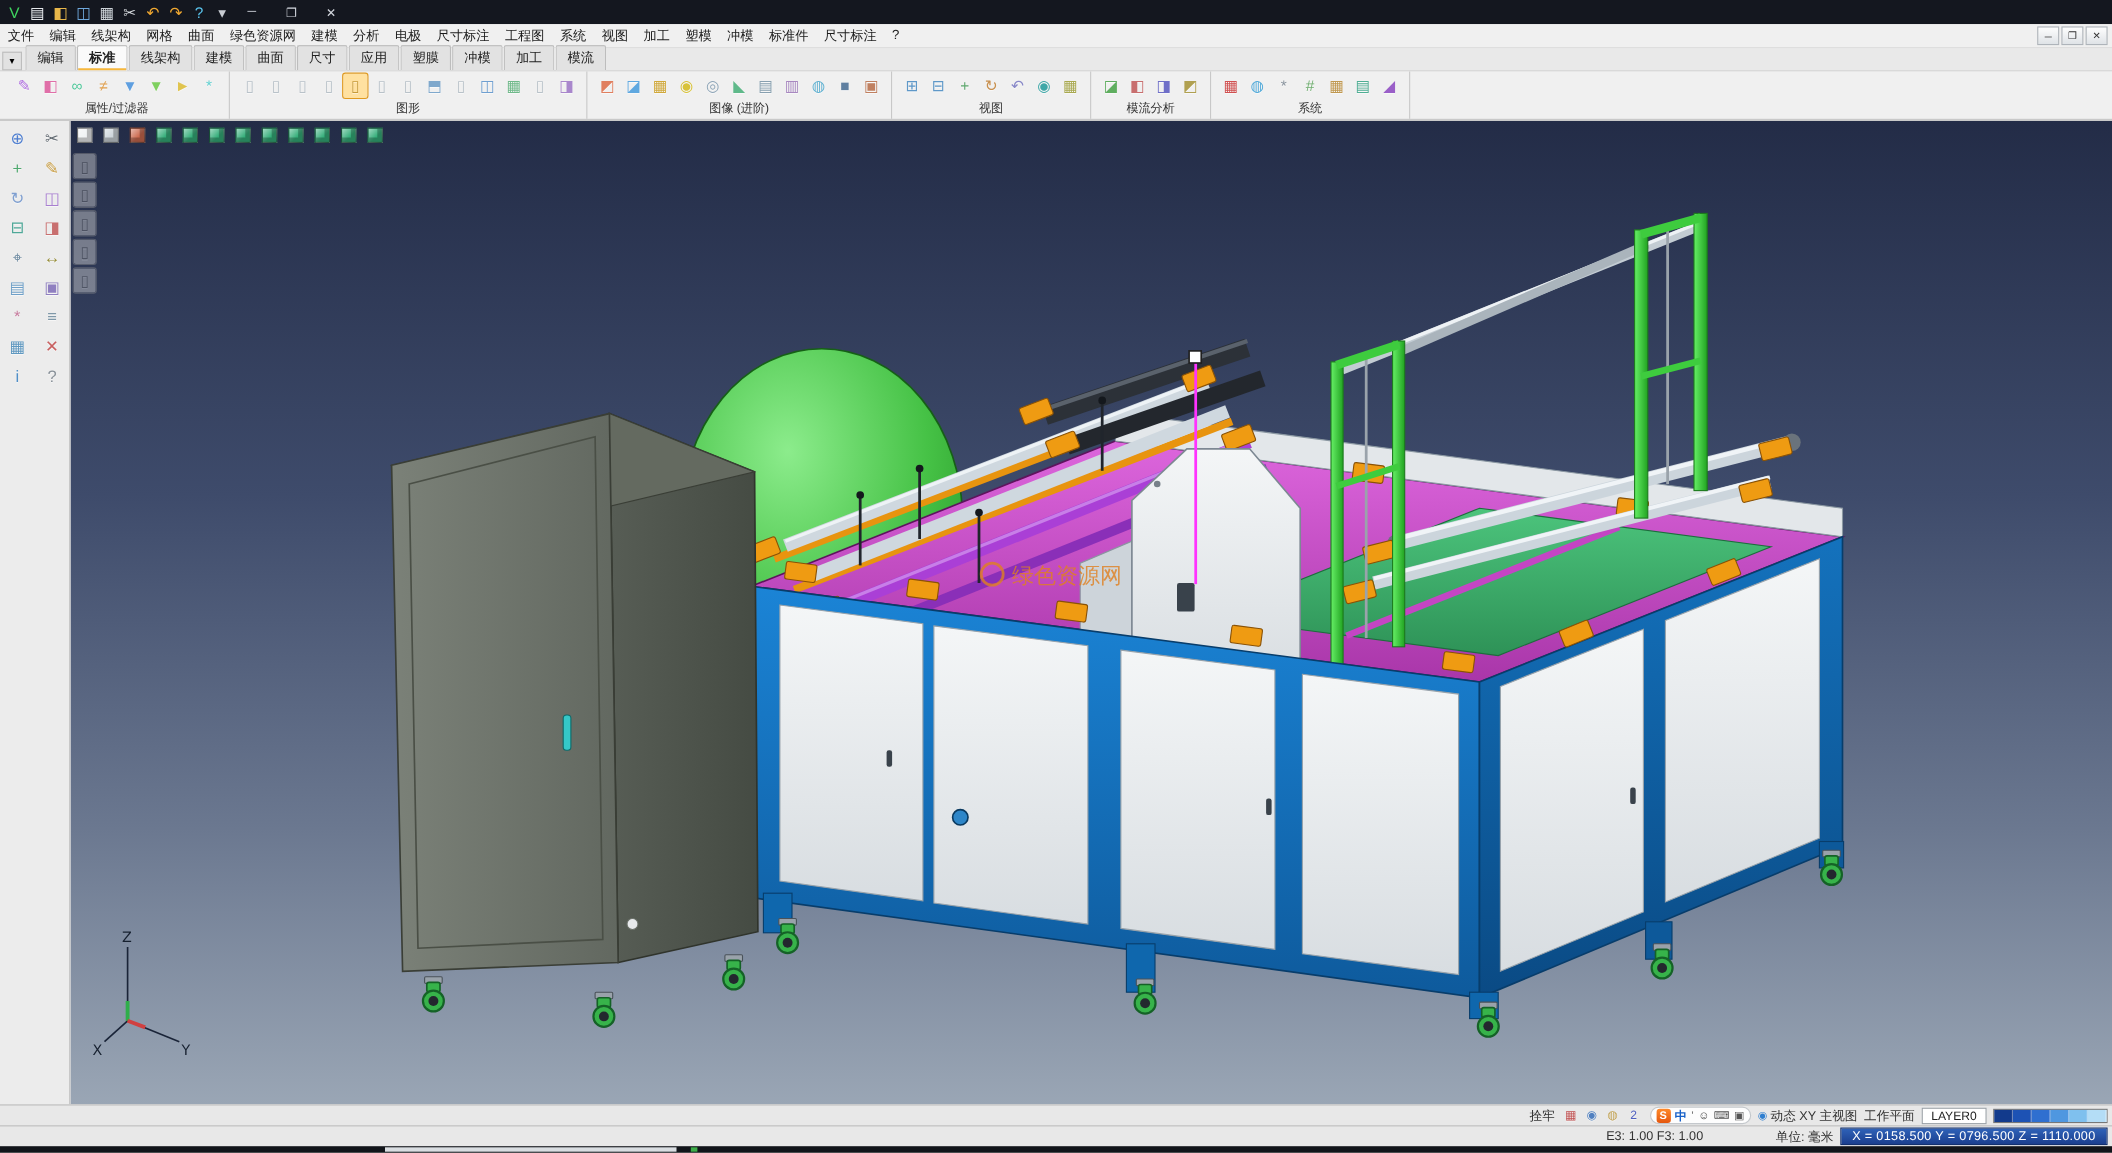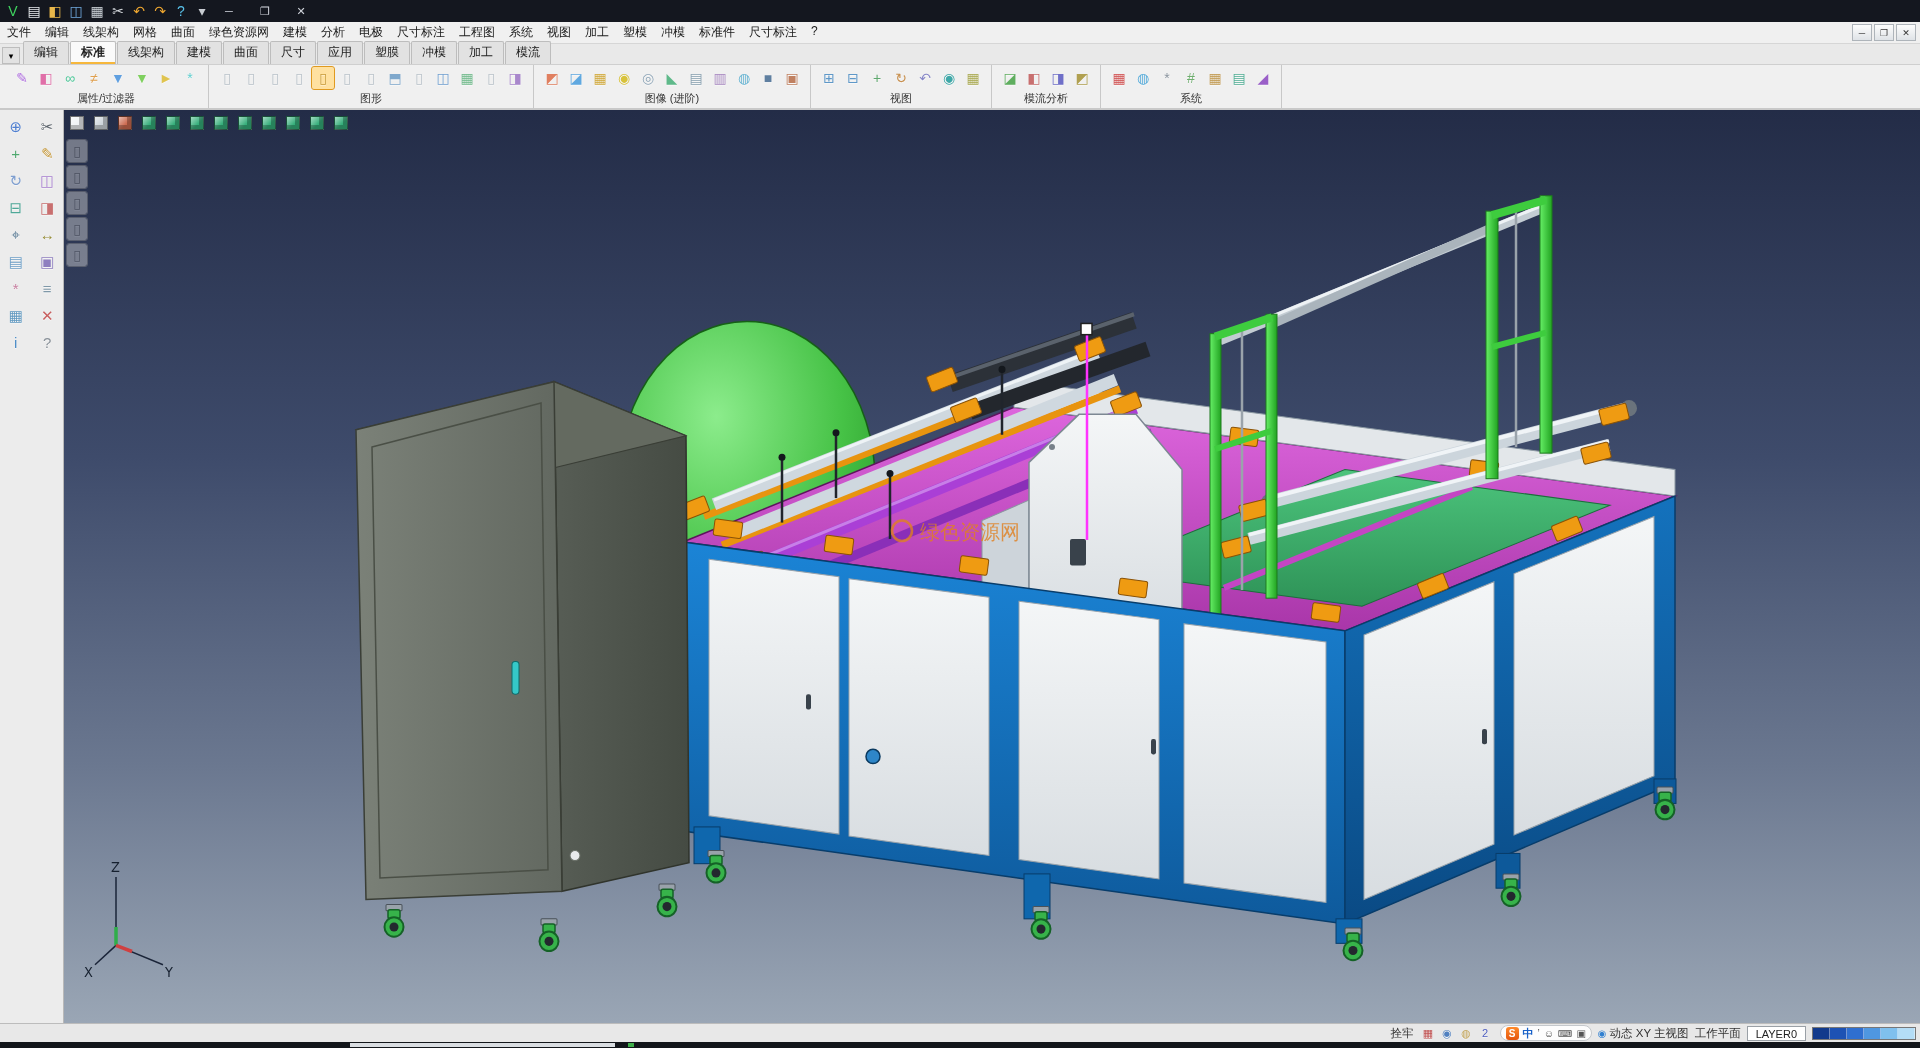--- a/index.html
+++ b/index.html
@@ -726,19 +726,25 @@
 
     <span class="lc" style="--c: #123a8c;"></span>
         <span class="lc" style="--c: #1d52b4;"></span>
         <span class="lc" style="--c: #2f6fd0;"></span>
         <span class="lc" style="--c: #4f97e0;"></span>
         <span class="lc" style="--c: #7fc0ee;"></span>
         <span class="lc" style="--c: #b4ddf6;"></span>
       </div>
   </div>
 
+  <div class="status-b">
+    <div class="spacer"></div>
+    <span class="seg">E3: 1.00 F3: 1.00</span>
+    <span class="seg" style="margin-left:60px">单位: 毫米</span>
+    <div class="coords">X = 0158.500 Y = 0796.500 Z = 1110.000</div>
+  </div>
 
   <div class="taskbar">
     <div class="twin"></div>
     <div class="tdot"></div>
   </div>
 
 </div>
 
 </body></html>

